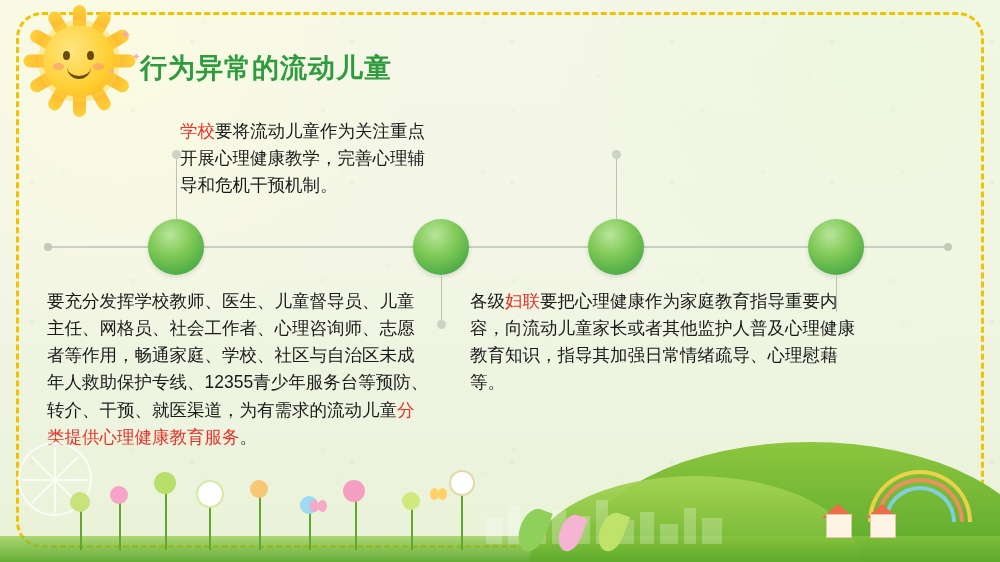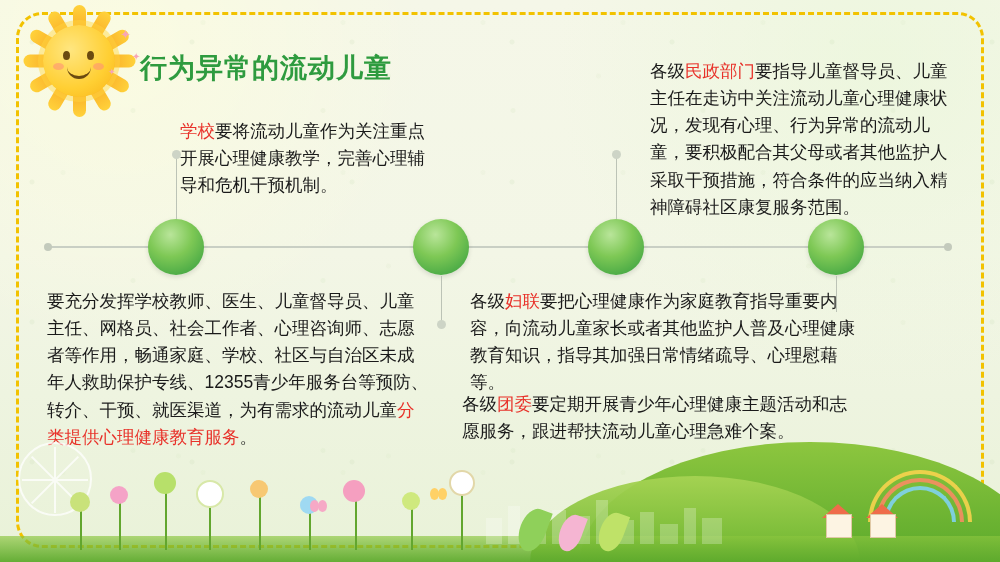--- a/index.html
+++ b/index.html
@@ -387,37 +387,31 @@
   <div class="stem-dot" style="left:172px; top:150px;"></div>
 
   <div class="stem" style="left:441px; top:276px; height:48px;"></div>
   <div class="stem-dot" style="left:437px; top:320px;"></div>
 
   <div class="stem" style="left:616px; top:155px; height:64px;"></div>
   <div class="stem-dot" style="left:612px; top:150px;"></div>
 
   <div class="stem" style="left:836px; top:276px; height:36px;"></div>
 
-  <div class="txt" style="left:650px; top:58px; width:305px;">
-    <span>各级</span><span class="hl-red">民政部门</span><span>要指导儿童督导员、儿童主任在走访中关注流动儿童心理健康状况，发现有心理、行为异常的流动儿童，要积极配合其父母或者其他监护人采取干预措施，符合条件的应当纳入精神障碍社区康复服务范围。</span>
-  </div>
 
   <div class="txt right-align" style="left:180px; top:118px; width:250px;">
     <span class="hl-red">学校</span><span>要将流动儿童作为关注重点开展心理健康教学，完善心理辅导和危机干预机制。</span>
   </div>
 
   <div class="txt" style="left:47px; top:288px; width:382px;">
     <span>要充分发挥学校教师、医生、儿童督导员、儿童主任、网格员、社会工作者、心理咨询师、志愿者等作用，畅通家庭、学校、社区与自治区未成年人救助保护专线、12355青少年服务台等预防、转介、干预、就医渠道，为有需求的流动儿童</span><span class="hl-red">分类提供心理健康教育服务</span><span>。</span>
   </div>
 
   <div class="txt" style="left:470px; top:288px; width:400px;">
     <span>各级</span><span class="hl-red">妇联</span><span>要把心理健康作为家庭教育指导重要内容，向流动儿童家长或者其他监护人普及心理健康教育知识，指导其加强日常情绪疏导、心理慰藉等。</span>
-  </div>
-  <div class="txt" style="left:462px; top:391px; width:400px;">
-    <span>各级</span><span class="hl-red">团委</span><span>要定期开展青少年心理健康主题活动和志愿服务，跟进帮扶流动儿童心理急难个案。</span>
   </div>
 
   <div class="ground">
     <div class="hill h1"></div>
     <div class="hill h2"></div>
     <div class="grass-strip"></div>
 
     <div class="rainbow"></div>
     <div class="rainbow r2"></div>
     <div class="rainbow r3"></div>

